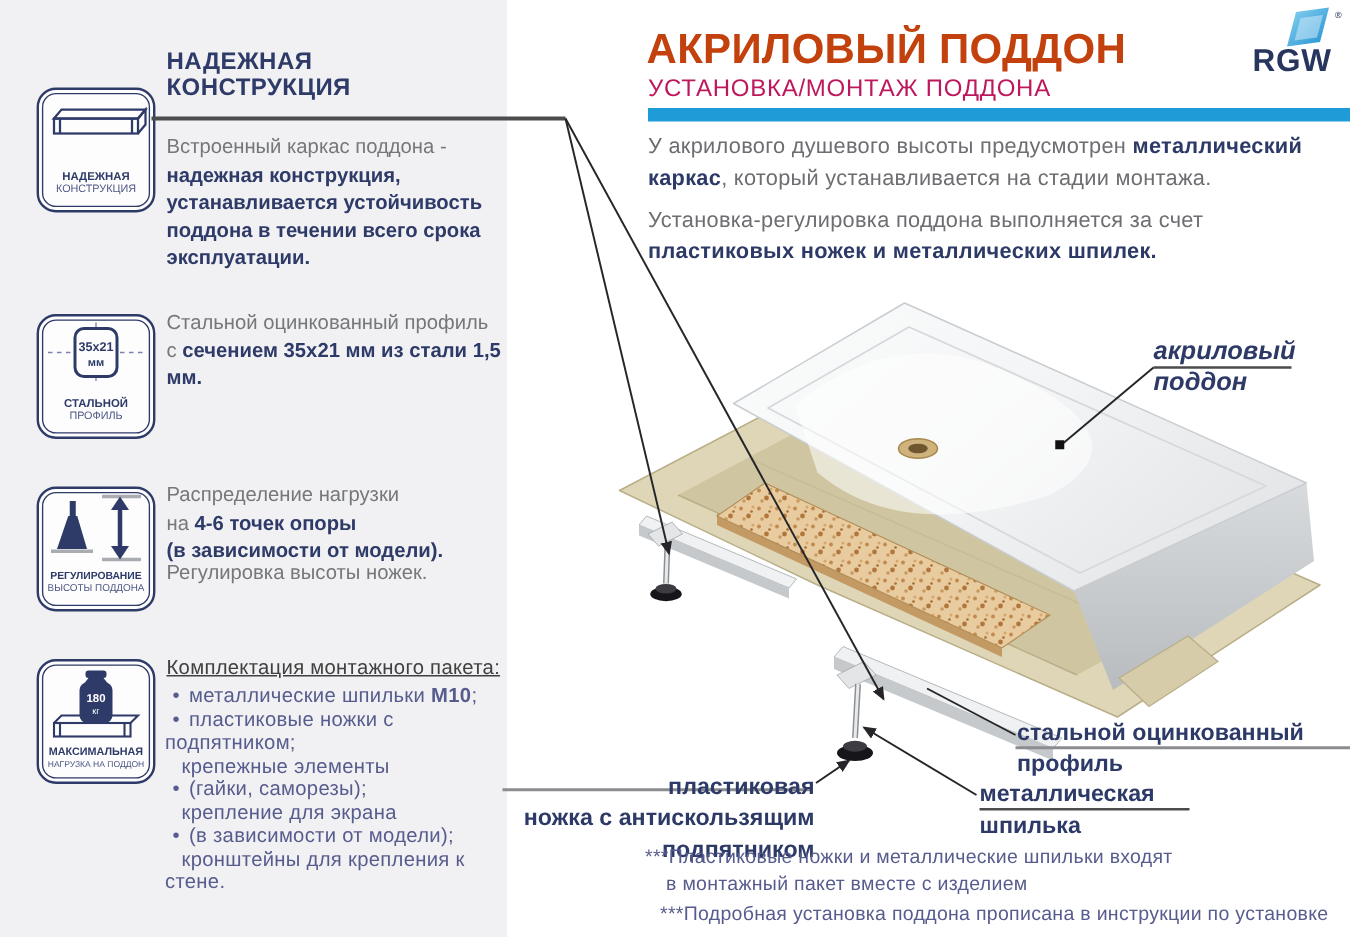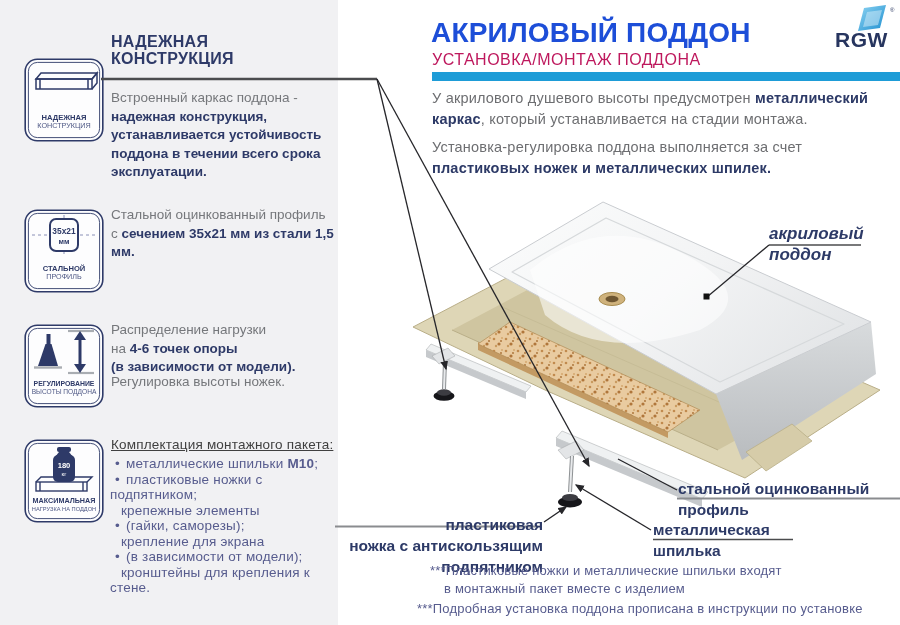--- a/index.html
+++ b/index.html
@@ -17,42 +17,42 @@
               text-decoration:underline;letter-spacing:.2px;}
   .kit-list{position:absolute;left:110px;top:456px;width:228px;font-size:13.5px;line-height:15.5px;
             color:#575c8e;letter-spacing:.2px;}
   .kit-line{display:flex;}
   .kit-line.pl1{padding-left:5px;}
   .kit-line.pl2{padding-left:11px;}
   .kit-bullet{width:11px;flex:0 0 11px;}
   .kit-line .b{font-weight:700;}
 
   
-  .title{position:absolute;left:431px;top:17px;font-size:28px;font-weight:800;color:#1d4ed8;
+  .title{position:absolute;left:431px;top:17px;font-size:28px;font-weight:800;color:#c2410c;
          letter-spacing:.2px;white-space:nowrap;}
   .subtitle{position:absolute;left:432px;top:51px;font-size:16px;color:#be185d;letter-spacing:.5px;
             white-space:nowrap;}
   .bluebar{position:absolute;left:432px;top:72px;width:468px;height:9px;background:#1e9cd7;}
   .logo{position:absolute;left:834px;top:4px;width:64px;height:48px;}
 
   .intro-p{position:absolute;left:432px;width:452px;font-size:14.5px;line-height:21px;
            color:#6d6e71;letter-spacing:.2px;}
   .intro-p .b{font-weight:700;color:#2d3a67;}
   .p1{top:88px;} .p2{top:137px;}
 
   
   .dlabel{position:absolute;font-weight:700;color:#2d3a67;line-height:21px;font-size:15.5px;}
   .dlabel span{display:block;}
   .lbl-tray{left:769px;top:223px;font-size:17px;font-style:italic;}
   .lbl-leg{left:330px;top:514px;width:213px;text-align:right;}
   .lbl-profile{left:678px;top:478px;}
   .lbl-stud{left:653px;top:519px;}
 
   .footnote{position:absolute;font-size:13px;color:#575c8e;letter-spacing:.2px;white-space:nowrap;}
-  .fn1a{left:430px;top:563px;} .fn1b{left:444px;top:581px;} .fn2{left:417px;top:601px;text-align:right;}
+  .fn1a{left:430px;top:563px;} .fn1b{left:444px;top:581px;} .fn2{left:440px;top:601px;text-align:right;}
 
   .overlay{position:absolute;left:0;top:0;width:900px;height:625px;pointer-events:none;}
 
   svg text{font-family:"Liberation Sans",sans-serif;}
 </style>
 </head>
 <body>
 
 <div class="canvas">
 

